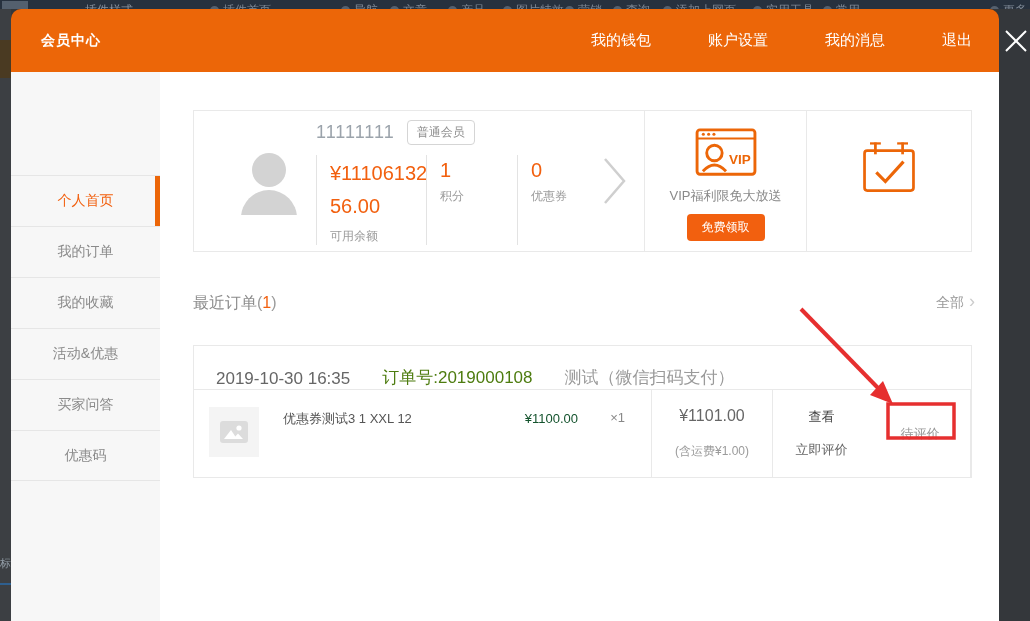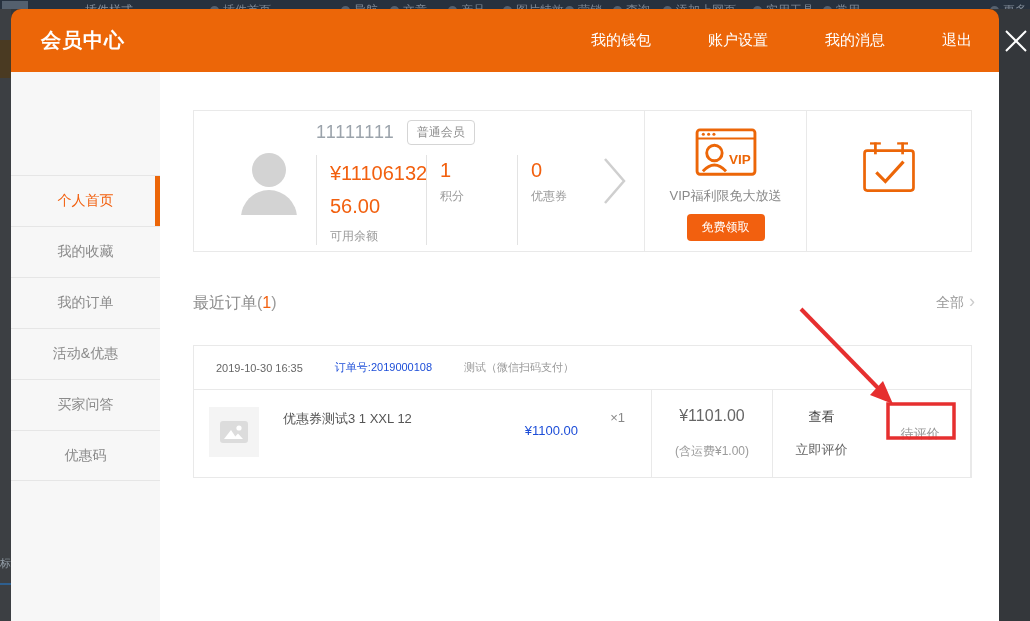--- a/index.html
+++ b/index.html
@@ -21,21 +21,21 @@
   .left-strip .brown{position:absolute;left:0;top:31px;width:11px;height:38px;background:#4a3a22;}
   .left-strip .glyph{position:absolute;left:0;top:547px;font-size:11px;color:#95a0aa;}
   .left-strip .blueline{position:absolute;left:0;top:574px;width:11px;height:2px;background:#2e5f8f;}
 
   
   .close-btn{position:absolute;left:1002px;top:27px;width:28px;height:28px;z-index:20;cursor:pointer;display:flex;align-items:center;justify-content:center;}
 
   
   .modal{position:absolute;left:11px;top:9px;width:988px;height:612px;z-index:10;display:flex;flex-direction:column;}
   .modal-header{height:63px;background:#ec6608;border-radius:10px 10px 0 0;position:relative;display:flex;align-items:center;padding:0 30px;flex:none;}
-  .modal-title{color:#fff;font-size:20px;font-weight:bold;letter-spacing:1px;}
+  .modal-title{color:#fff;font-size:14px;font-weight:bold;letter-spacing:1px;}
   .hnav{position:absolute;right:27px;top:0;height:63px;display:flex;align-items:center;gap:57px;}
   .hnav-item{color:#fff;font-size:15px;cursor:pointer;white-space:nowrap;}
 
   .modal-body{flex:1;display:flex;min-height:0;}
   .sidebar{width:149px;background:#f7f7f7;flex:none;padding-top:103px;}
   .side-item{height:51px;display:flex;align-items:center;justify-content:center;font-size:14px;color:#8a8a8a;border-top:1px solid #e6e6e6;position:relative;cursor:pointer;}
   .side-item:last-child{border-bottom:1px solid #e6e6e6;}
   .side-item.active{color:#f2600f;}
   .side-item.active::after{content:"";position:absolute;right:0;top:0;width:5px;height:100%;background:#ec6608;}
 
@@ -66,30 +66,30 @@
   .uc-cal{width:164px;flex:none;display:flex;align-items:center;justify-content:center;padding-bottom:28px;}
 
   
   .sec-title{position:absolute;left:33px;top:221px;font-size:16px;color:#8c8c8c;}
   .sec-title .cnt{color:#f2600f;}
   .sec-title .par{color:#9b9b9b;}
   .view-all{position:absolute;right:24px;top:222px;font-size:14px;color:#999;cursor:pointer;display:flex;align-items:flex-start;}
   .view-all .vchev{color:#ccc;font-size:18px;margin-left:5px;line-height:14px;}
 
   .order-card{position:absolute;left:33px;top:273px;width:779px;height:133px;border:1px solid #e9e9e9;display:flex;flex-direction:column;}
-  .order-head{height:44px;flex:none;border-bottom:1px solid #e9e9e9;display:flex;align-items:center;padding-left:22px;font-size:11px;}
+  .order-head{height:44px;flex:none;border-bottom:1px solid #e9e9e9;display:flex;align-items:flex-end;padding-left:22px;font-size:17px;}
   .o-date{color:#666;}
-  .o-no{color:#1d4ed8;margin-left:32px;}
+  .o-no{color:#4d7c0f;margin-left:32px;}
   .o-pay{color:#9a9a9a;margin-left:32px;}
   .order-body{flex:1;display:flex;min-height:0;}
   .col{border-right:1px solid #e9e9e9;gap:11px;}
   .col-product{width:458px;flex:none;display:flex;align-items:flex-start;padding:17px 0 0 15px;}
   .thumb{width:50px;height:50px;background:#f4f4f4;flex:none;display:flex;align-items:center;justify-content:center;}
   .p-name{flex:1;margin-left:13px;margin-top:3px;font-size:13px;color:#555;}
-  .p-price{width:88px;text-align:right;margin-top:16px;font-size:13px;color:#1d4ed8;flex:none;}
+  .p-price{width:88px;text-align:right;margin-top:4px;font-size:13px;color:#14532d;flex:none;}
   .p-qty{width:62px;text-align:right;padding-right:26px;margin-top:3px;font-size:13px;color:#888;flex:none;}
   .col-total{width:121px;flex:none;display:flex;flex-direction:column;align-items:center;justify-content:center;}
   .t-price{font-size:16px;color:#666;}
   .t-ship{font-size:12px;color:#9b9b9b;margin-top:7px;}
   .col-status{width:101px;flex:none;display:flex;align-items:center;justify-content:center;font-size:13px;color:#999;}
   .col-actions{flex:1;border-right:none;display:flex;flex-direction:column;align-items:center;justify-content:center;gap:15px;}
   .act-view{font-size:13px;color:#444;cursor:pointer;}
   .act-review{font-size:13px;color:#666;cursor:pointer;}
 
   
@@ -137,24 +137,24 @@
       <span class="hnav-item">退出</span>
     </div>
   </div>
 
   <div class="modal-body">
     <div class="sidebar">
       <div class="side-item active">
           <span>个人首页</span>
         </div>
       <div class="side-item">
+          <span>我的订单</span>
+        </div>
+      <div class="side-item">
           <span>我的收藏</span>
-        </div>
-      <div class="side-item">
-          <span>我的订单</span>
         </div>
       <div class="side-item">
           <span>活动&amp;优惠</span>
         </div>
       <div class="side-item">
           <span>买家问答</span>
         </div>
       <div class="side-item">
           <span>优惠码</span>
         </div>

